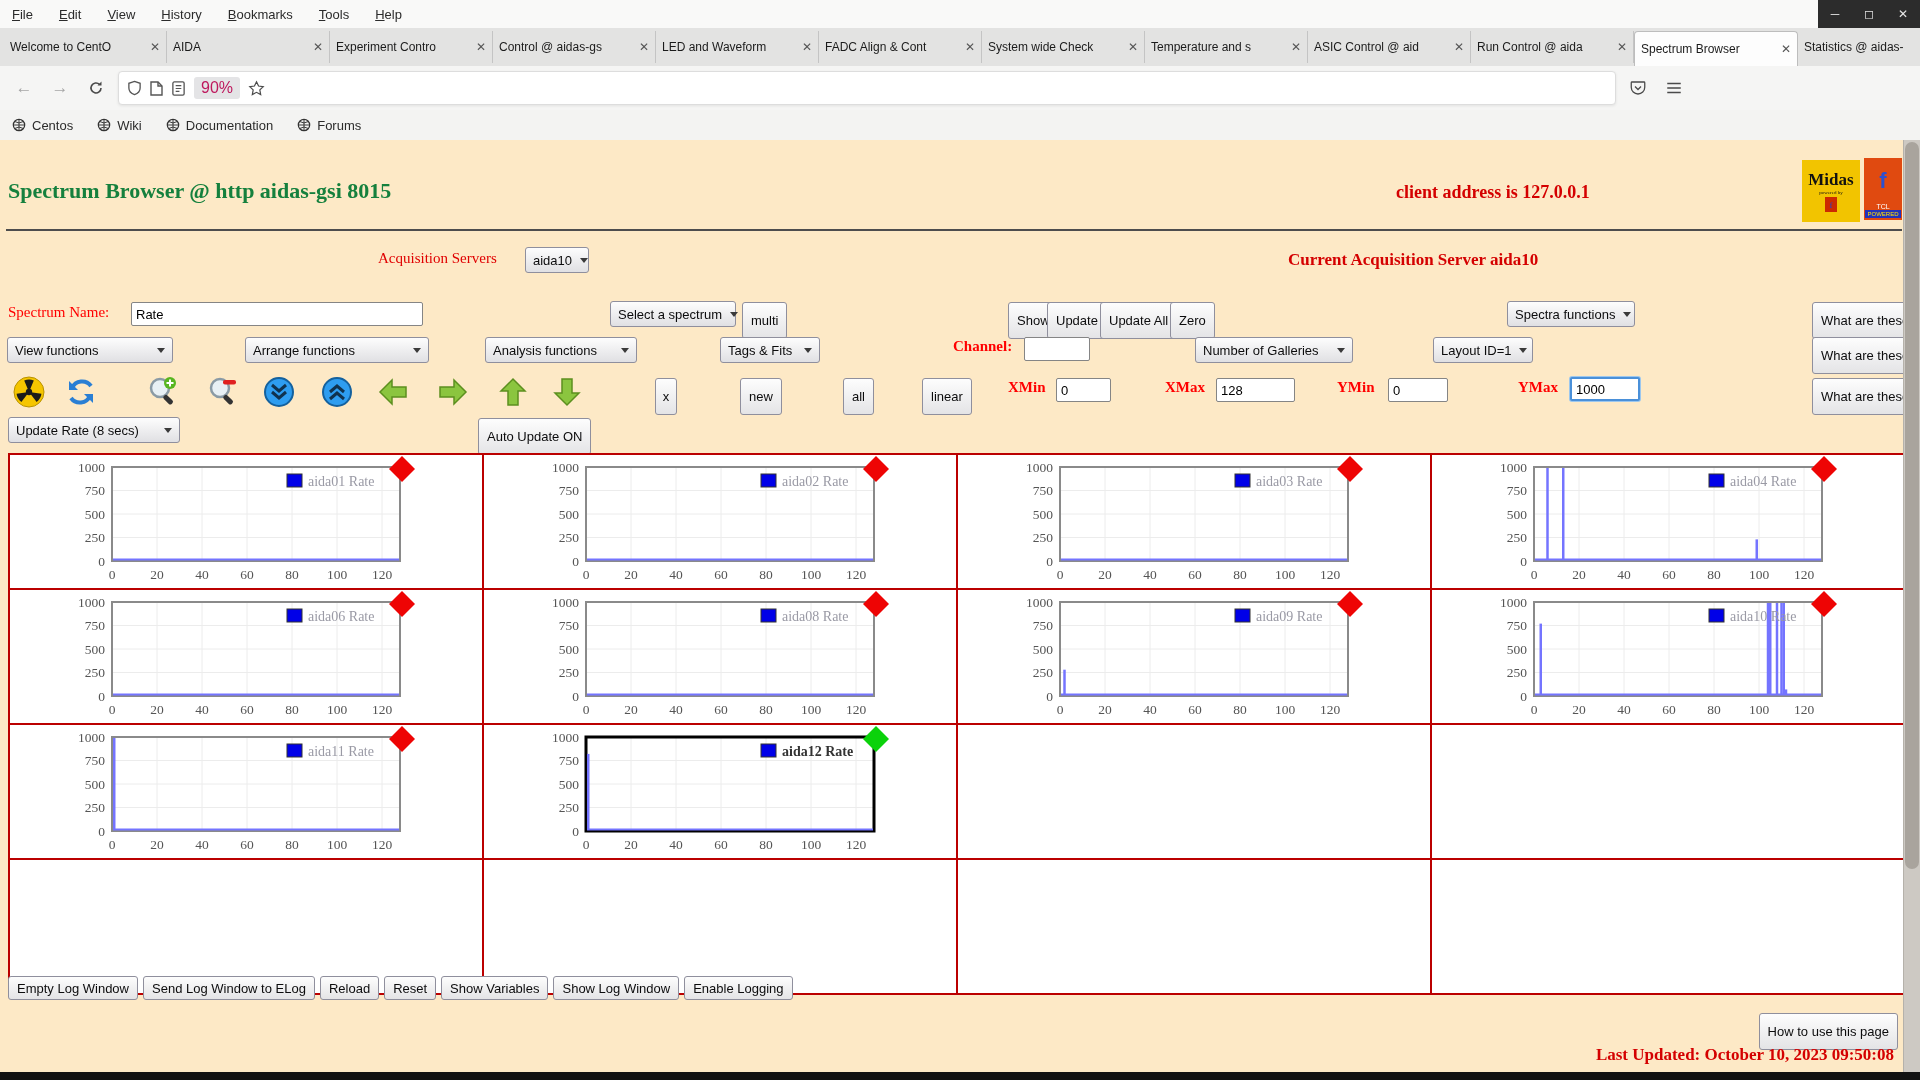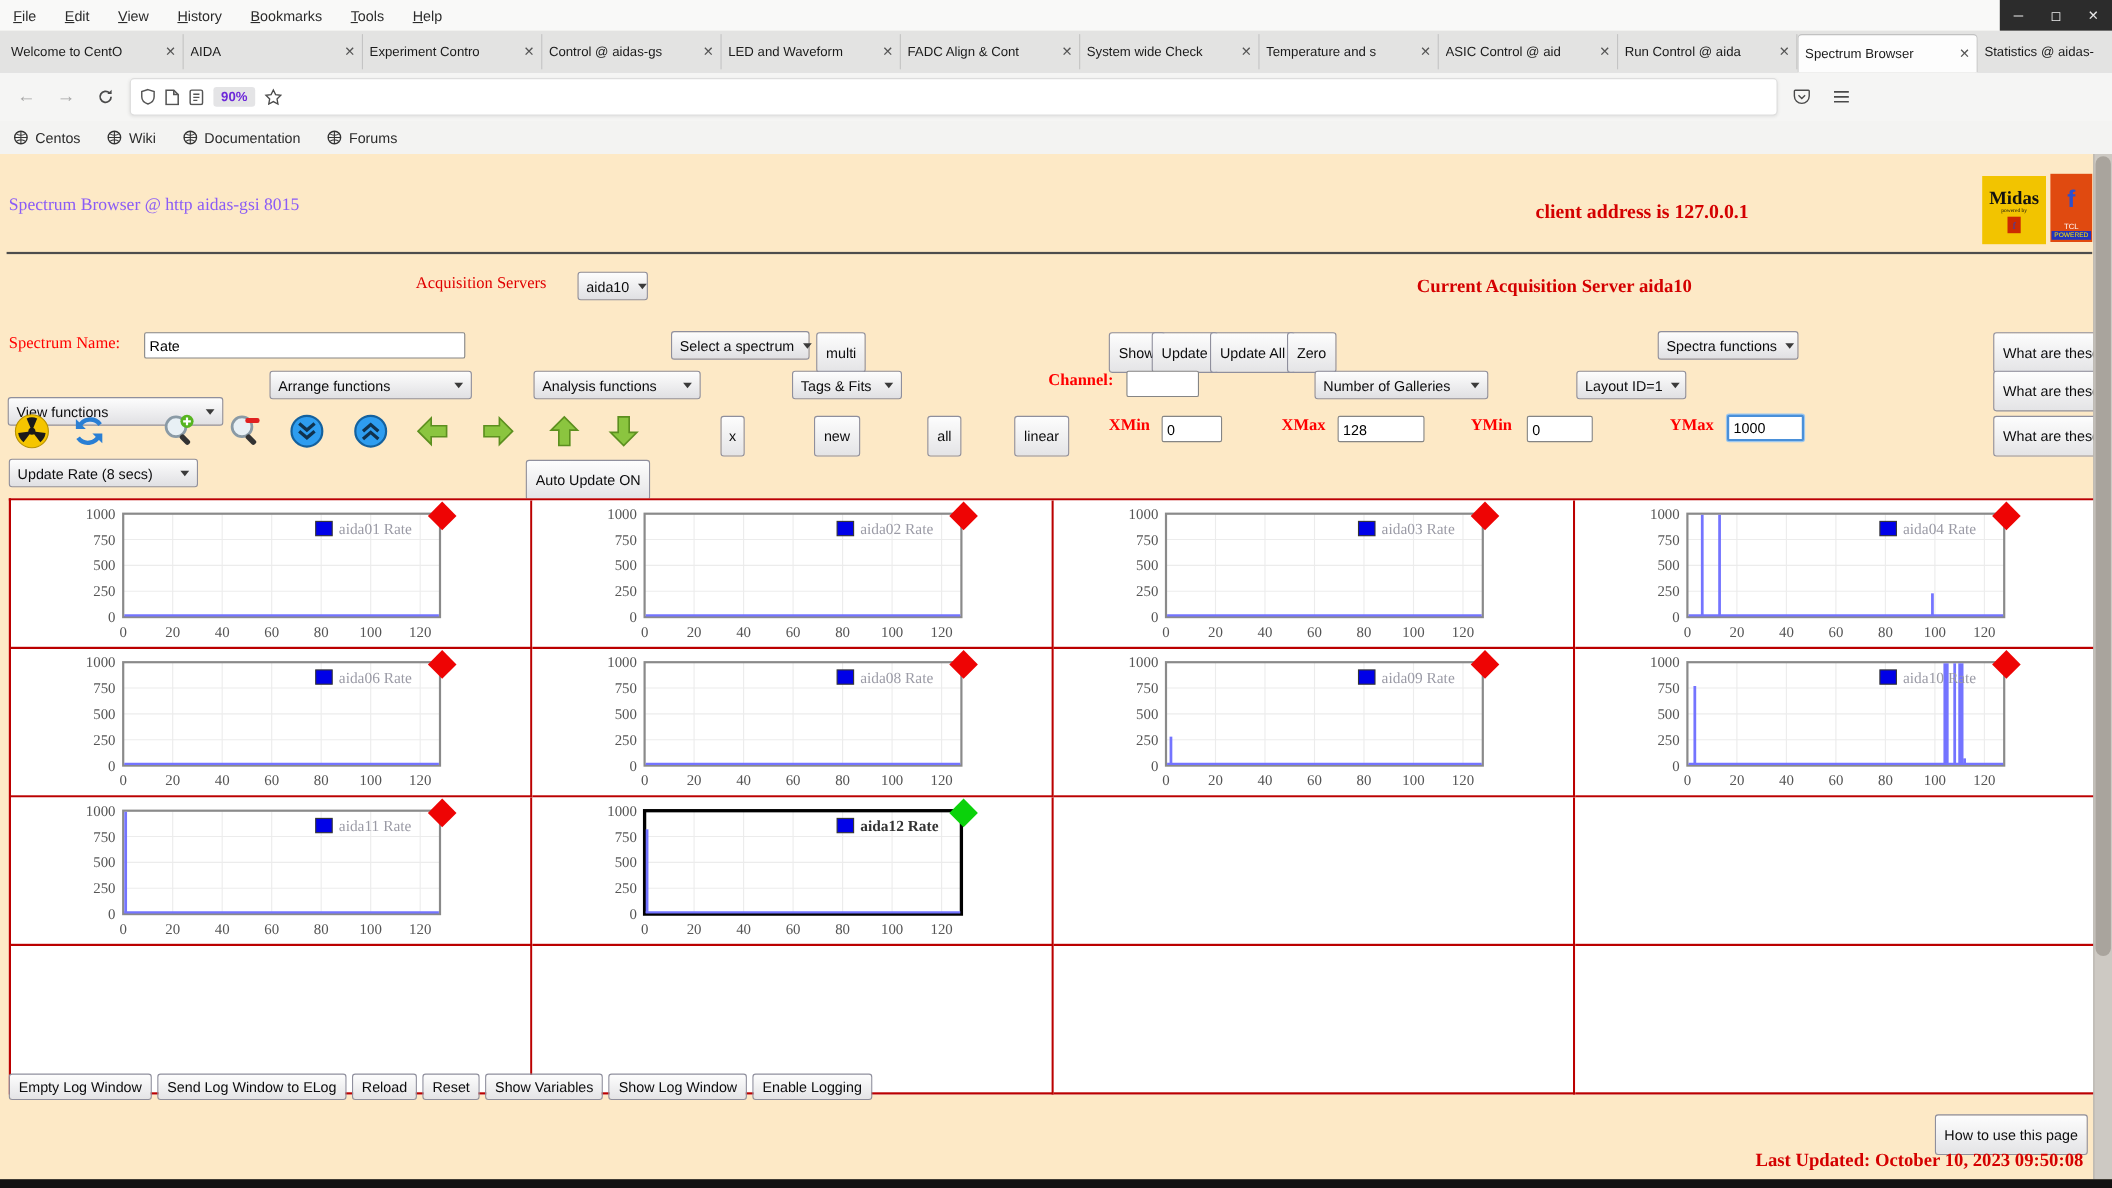--- a/index.html
+++ b/index.html
@@ -15,27 +15,27 @@
   .tab{flex:0 0 150px;display:flex;align-items:center;gap:4px;padding:0 6px;font-size:12px;color:#1b1b1b;border-right:1px solid #c4c4c4;margin:3px 0;position:relative;overflow:hidden;white-space:nowrap;}
   .tab .tlabel{flex:1;overflow:hidden;-webkit-mask-image:linear-gradient(90deg,#000 80%,transparent);mask-image:linear-gradient(90deg,#000 80%,transparent);}
   .tab .tclose{color:#555;font-size:12px;flex:0 0 auto;}
   .tab.active{background:#fdfdfd;border:1px solid #bdbdbd;border-bottom:none;border-radius:4px 4px 0 0;margin:3px 0 0 0;}
   .navbar{position:absolute;top:66px;left:0;right:0;height:44px;background:#f5f5f4;display:flex;align-items:center;gap:8px;padding:0 10px;}
   .nav-btn{width:28px;height:28px;display:flex;align-items:center;justify-content:center;font-size:17px;color:#4a4a4a;border-radius:4px;}
   .nav-btn.dim{color:#a5a5a5;}
   .urlbar{flex:1;height:32px;background:#fff;border:1px solid #ddd;border-radius:4px;display:flex;align-items:center;gap:8px;padding:0 8px;max-width:1480px;box-shadow:0 1px 3px rgba(0,0,0,.08);}
   .url-text{flex:1;font-size:14px;color:#0c0c0d;}
   .url-text .gray{color:#7a7a7a;}
-  .zoom-pill{background:#e4e4e6;border-radius:3px;font-size:12px;color:#6d28d9;padding:2px 7px;font-weight:bold;}
+  .zoom-pill{background:#e4e4e6;border-radius:3px;font-size:16px;color:#be185d;padding:2px 7px;}
   .chrome-icon{display:flex;align-items:center;justify-content:center;}
   .bookmarksbar{position:absolute;top:110px;left:0;right:0;height:30px;background:#f3f3f2;border-bottom:1px solid #dcdcdc;display:flex;align-items:center;gap:24px;padding-left:12px;}
   .bookmark{display:flex;align-items:center;gap:6px;font-size:13px;color:#2b2b2b;}
   
   .page{position:absolute;top:140px;left:0;right:0;height:932px;background:#fde9c6;}
-  .page-title{position:absolute;left:8px;top:38px;font-family:"Liberation Serif",serif;font-weight:normal;font-size:16px;color:#8b5cf6;}
+  .page-title{position:absolute;left:8px;top:38px;font-family:"Liberation Serif",serif;font-weight:bold;font-size:22px;color:#15803d;}
   .client-address{position:absolute;left:1396px;top:42px;font-family:"Liberation Serif",serif;font-weight:bold;font-size:18px;color:#d40000;}
   .logo-midas{position:absolute;left:1802px;top:20px;width:58px;height:62px;background:#f2c400;display:flex;flex-direction:column;align-items:center;justify-content:center;font-family:"Liberation Serif",serif;color:#111;}
   .logo-midas .m{font-size:17px;font-weight:bold;}
   .logo-midas .sub{font-size:5px;}
   .logo-midas .feather{width:12px;height:15px;background:#cc2a00;margin-top:2px;display:flex;align-items:center;justify-content:center;color:#2244cc;font-size:9px;}
   .logo-tcl{position:absolute;left:1864px;top:18px;width:38px;height:62px;background:#e04a10;display:flex;flex-direction:column;align-items:center;justify-content:flex-end;color:#fff;font-size:7px;padding-bottom:2px;box-sizing:border-box;}
   .logo-tcl .f{color:#2b50d0;font-size:22px;font-weight:bold;flex:1;display:flex;align-items:center;}
   .logo-tcl .pow{background:#2233bb;color:#ffe000;font-size:6px;padding:1px 2px;}
   .page-hr{position:absolute;left:6px;right:18px;top:89px;border-top:2px solid #4d4d4d;}
   .ctl-label{position:absolute;font-family:"Liberation Serif",serif;font-size:15px;color:#ff0000;}
@@ -244,21 +244,21 @@
     <div class="btn" style="left:1008px;top:162px;">Show</div>
     <div class="btn" style="left:1047px;top:162px;">Update</div>
     <div class="btn" style="left:1100px;top:162px;">Update All</div>
     <div class="btn" style="left:1170px;top:162px;">Zero</div>
     <div class="sel" style="left:1507px;top:161px;width:128px;">
       <span>Spectra functions</span>
         <span class="chev"></span>
     </div>
     <div class="btn" style="left:1812px;top:162px;">What are these?</div>
 
-    <div class="sel" style="left:7px;top:197px;width:196px;margin-top:24px;">
+    <div class="sel" style="left:7px;top:197px;width:166px;">
       <span>View functions</span>
         <span class="chev"></span>
     </div>
     <div class="sel" style="left:245px;top:197px;width:184px;">
       <span>Arrange functions</span>
         <span class="chev"></span>
     </div>
     <div class="sel" style="left:485px;top:197px;width:152px;">
       <span>Analysis functions</span>
         <span class="chev"></span>

